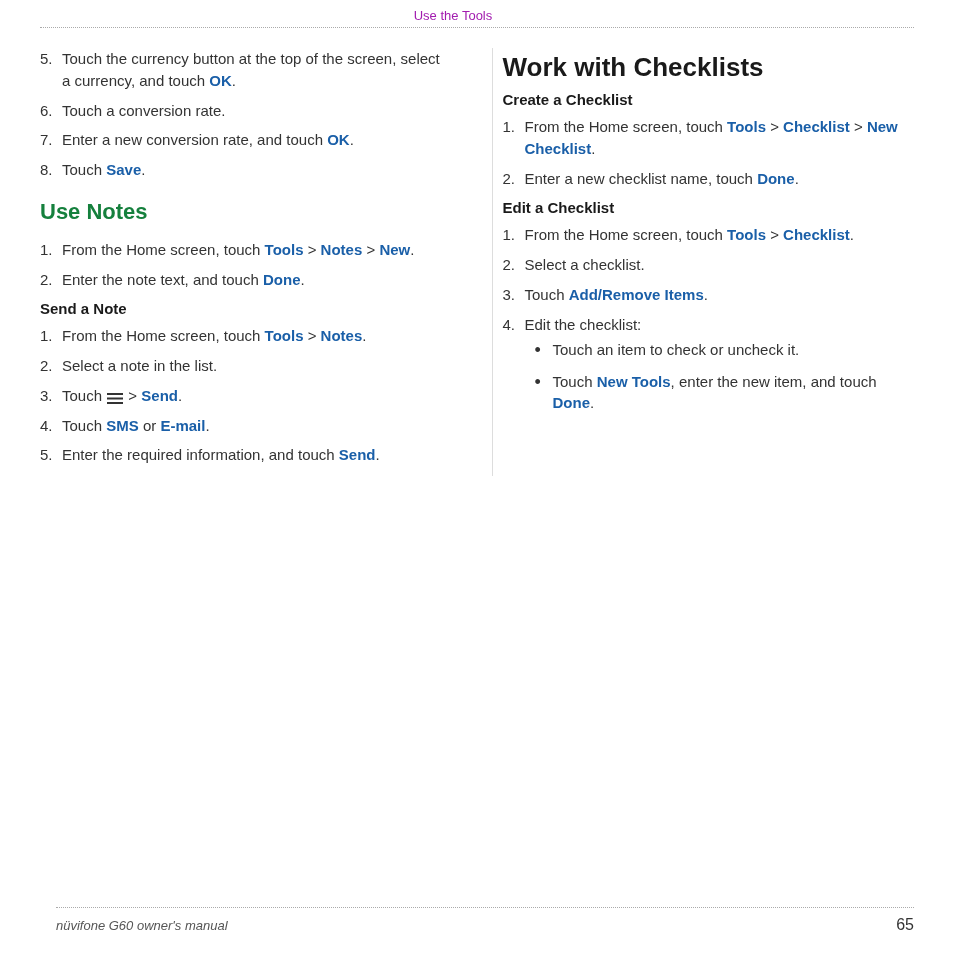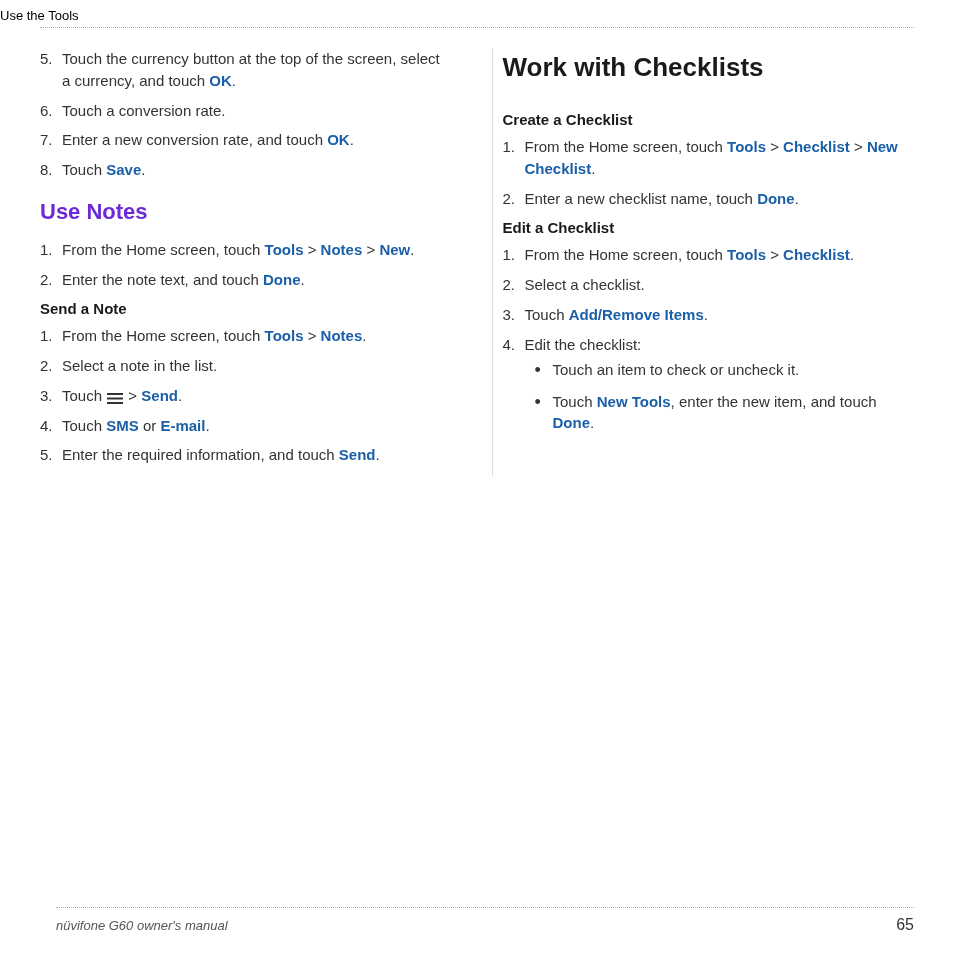--- a/index.html
+++ b/index.html
@@ -19,23 +19,23 @@
     }
 
     .page {
       width: 954px;
       height: 954px;
       position: relative;
       padding: 0;
     }
 
     .header-right {
-      text-align: left;
+      text-align: center;
       font-size: 13px;
-      color: #000000;
+      color: #a21caf;
       padding-right: 48px;
       padding-top: 8px;
       padding-bottom: 4px;
     }
 
     .divider-line {
       border-top: 1px dotted #aaaaaa;
       margin: 0 40px 0 40px;
     }
 
@@ -54,21 +54,21 @@
     .right-col {
       flex: 1;
       padding-left: 10px;
       border-left: 1px solid #dddddd;
     }
 
     
     .section-title {
       font-size: 22px;
       font-weight: bold;
-      color: #6d28d9;
+      color: #15803d;
       margin-bottom: 14px;
     }
 
     .subsection-title {
       font-size: 15px;
       font-weight: bold;
       color: #1a1a1a;
       margin-bottom: 8px;
     }
 
@@ -170,21 +170,21 @@
 
     .footer-right {
       font-size: 16px;
       color: #333333;
     }
 
     .work-checklists-title {
       font-size: 26px;
       font-weight: bold;
       color: #1a1a1a;
-      margin-bottom: 28px;
+      margin-bottom: 8px;
       margin-top: 4px;
     }
   </style>
 </head>
 <body>
 
 <div class="page">
 
   <div class="header-right">
     <span>Use the Tools</span>

